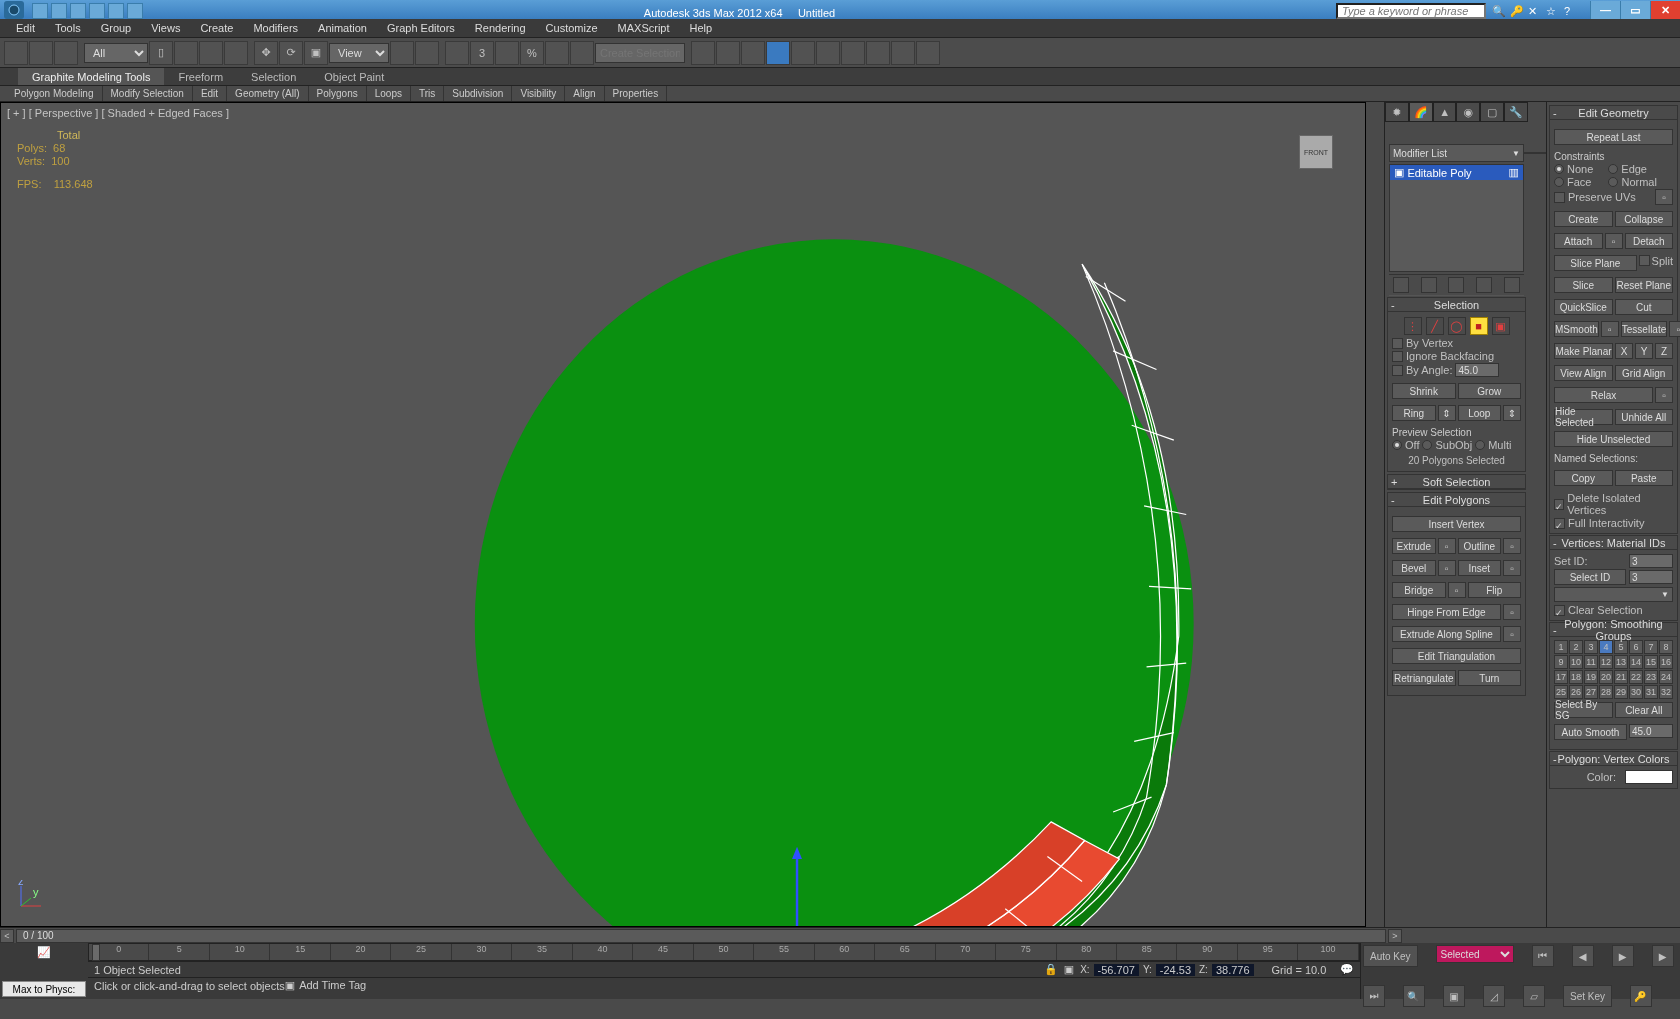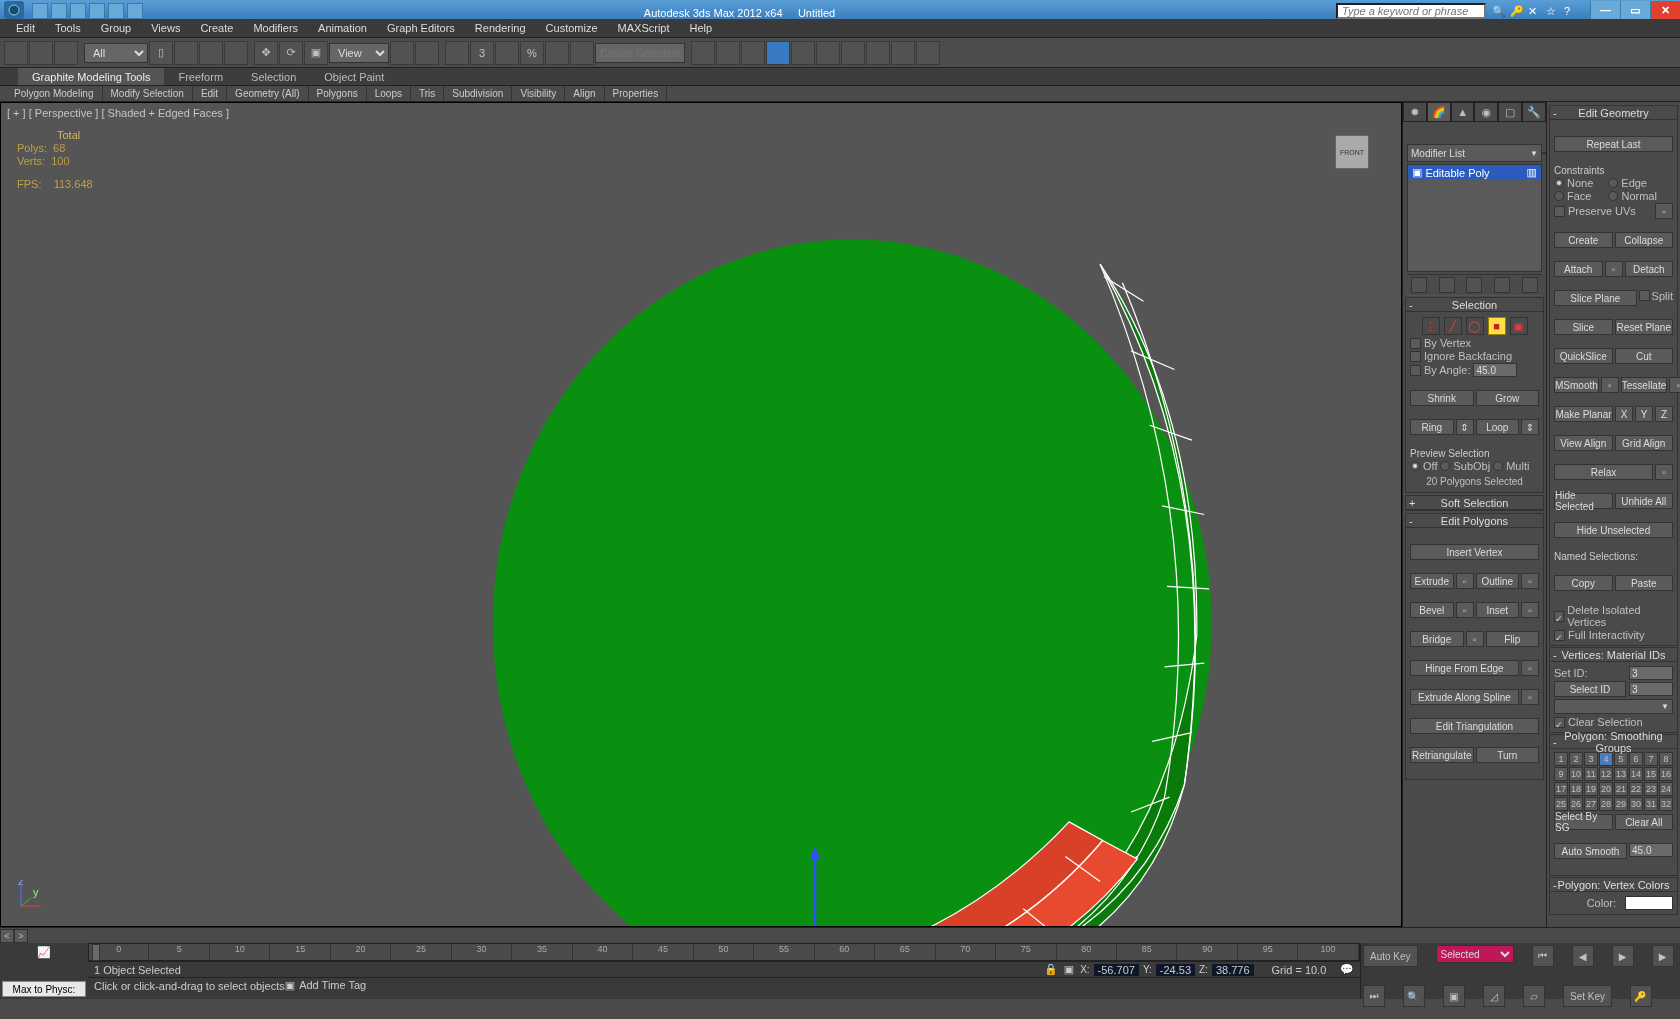--- a/index.html
+++ b/index.html
@@ -31,21 +31,21 @@
 
 .ribbon-tabs { height: 18px; background: #3d3d3d; display:flex; align-items:center; border-bottom: 1px solid #222; padding-left: 18px; }
 .ribbon-tabs .rtab { padding: 0 14px; color: #bbb; height:100%; display:flex;align-items:center; }
 .ribbon-tabs .rtab.active { background: #555; color: #eee; }
 
 
 .ribbon-sub { height: 16px; background: #4a4a4a; display:flex; align-items:center; border-bottom: 1px solid #222; padding-left: 6px; gap:0; }
 .ribbon-sub .rsub { padding: 0 8px; color: #ccc; font-size: 10px; height:100%; display:flex;align-items:center; border-right:1px solid #333; }
 
 
-.main-area { display: flex; height: calc(100% - 19px - 19px - 30px - 18px - 16px - 16px - 56px - 20px); }
+.main-area { display: flex; height: calc(100% - 19px - 19px - 30px - 18px - 16px - 16px - 56px - 20px); gap: 18px; }
 .viewport-container { flex: 1; background: #555; position: relative; border: 1px solid #000; }
 .viewport-label { position: absolute; top: 4px; left: 6px; color: #c5c5c5; font-size: 11px; }
 .stats { position: absolute; top: 26px; left: 16px; color: #bfa040; font-size: 11px; line-height: 13px; }
 .stats .h { color: #d0b85a; }
 .viewport-cube { position: absolute; top: 32px; right: 32px; width: 34px; height: 34px; background: #aaa; border:1px solid #666; font-size:7px; display:flex; align-items:center; justify-content:center; color:#333; }
 .gizmo { position: absolute; bottom: 16px; left: 16px; width: 30px; height: 30px; }
 .viewport-svg { width: 100%; height: 100%; }
 
 .cmd-panel { width: 144px; background: #4a4a4a; border-left: 1px solid #222; display:flex; flex-direction:column; }
 .cmd-tabs { height: 20px; display:flex; background:#3a3a3a; }
@@ -67,21 +67,21 @@
 .rollout-h .rtoggle { position:absolute; left:3px; }
 .rollout-body { padding: 3px 4px; font-size:10px; }
 .subobj-row { display:flex; gap:4px; justify-content:center; margin:2px 0; }
 .subobj { width:18px; height:18px; border:1px solid #333; background:#4a4a4a; display:flex;align-items:center;justify-content:center; }
 .subobj.active { background:#ffe040; border:1px solid #a08000; }
 .chk-row { display:flex; align-items:center; gap:3px; margin:1px 0; }
 .chk { width:11px; height:11px; background:#5a5a5a; border:1px solid #333; }
 .chk.on::after { content:"✓"; font-size:9px; color:#ddd; }
 .radio { width:10px; height:10px; border-radius:50%; background:#5a5a5a; border:1px solid #333; }
 .radio.on::after { content:""; display:block; width:4px; height:4px; border-radius:50%; background:#ddd; margin:2px; }
-.btn-row { display:flex; gap:2px; margin:13px 0; }
+.btn-row { display:flex; gap:2px; margin:6px 0; }
 .pbtn { flex:1; height:16px; background:#5a5a5a; border:1px solid #333; color:#ddd; font-size:10px; display:flex;align-items:center;justify-content:center; }
 .pbtn.sm { flex:0 0 18px; }
 .spinner { width: 44px; height:14px; background:#6a6a6a; border:1px solid #333; color:#ddd; font-size:10px; padding:0 2px; display:flex; align-items:center; }
 .sel-info { text-align:center; margin:4px 0 2px; font-size:10px; }
 
 .right-panel { width: 134px; background: #4a4a4a; border-left:1px solid #222; overflow-y:auto; padding:2px; }
 .right-panel .rollout { margin:1px 0; }
 .sg-grid { display:grid; grid-template-columns: repeat(8, 1fr); gap:1px; }
 .sg-btn { height:14px; background:#5a5a5a; border:1px solid #333; font-size:9px; display:flex;align-items:center;justify-content:center; }
 .sg-btn.sel { background:#4a7ac0; }
@@ -578,20 +578,21 @@
             <span style="flex:1;text-align:right;margin-right:6px">Color:</span>
             <div class="color-sw"></div>
           </div>
       </div>
     </div>
   </div>
 </div>
 
 <div class="trackbar-area">
   <div class="track-arrow">&lt;</div>
+  <div class="track-slider">0 / 100</div>
   <div class="track-arrow">&gt;</div>
   <div style="width:278px"></div>
 </div>
 
 <div class="bottom-area">
   <div class="bottom-left">
     <div style="height:18px;display:flex;align-items:center;justify-content:center">📈</div>
     <div style="flex:1"></div>
     <div class="prompt-btn">Max to Physc:</div>
   </div>

